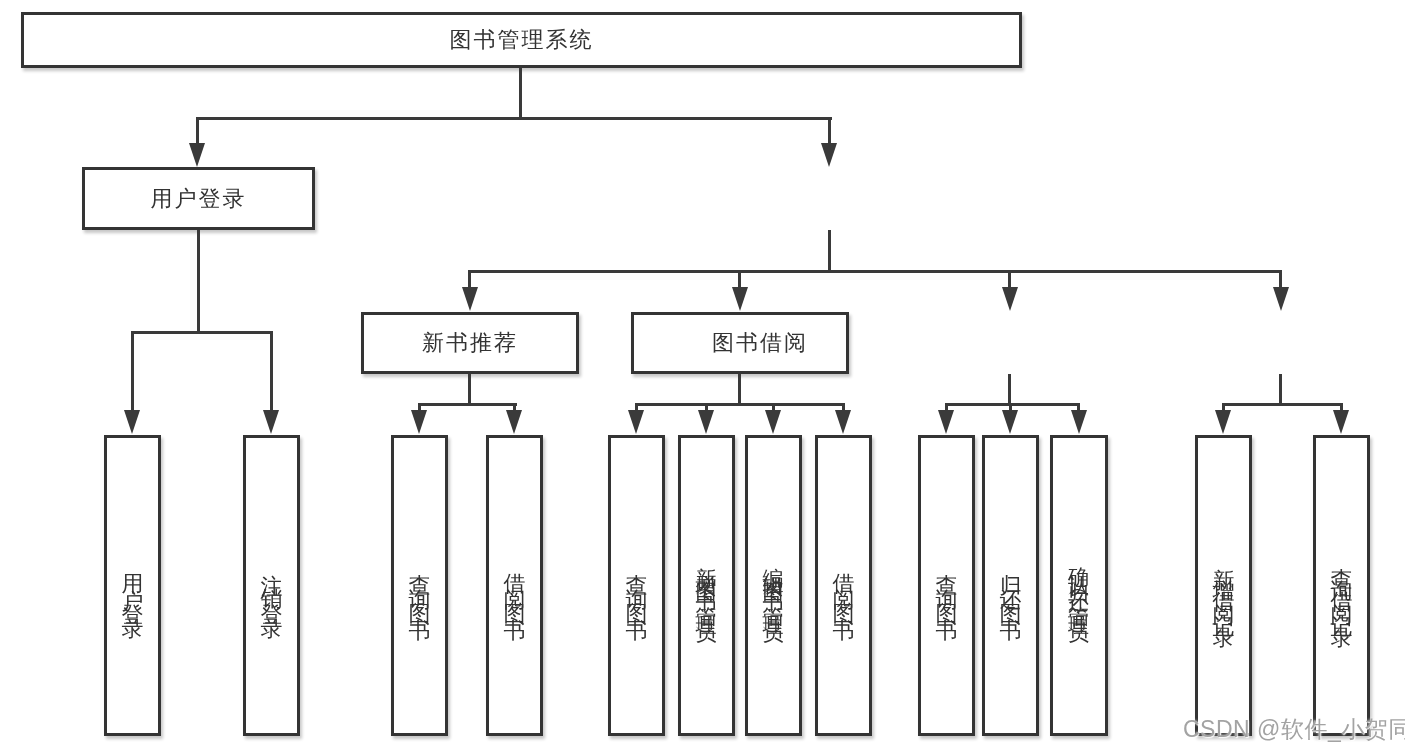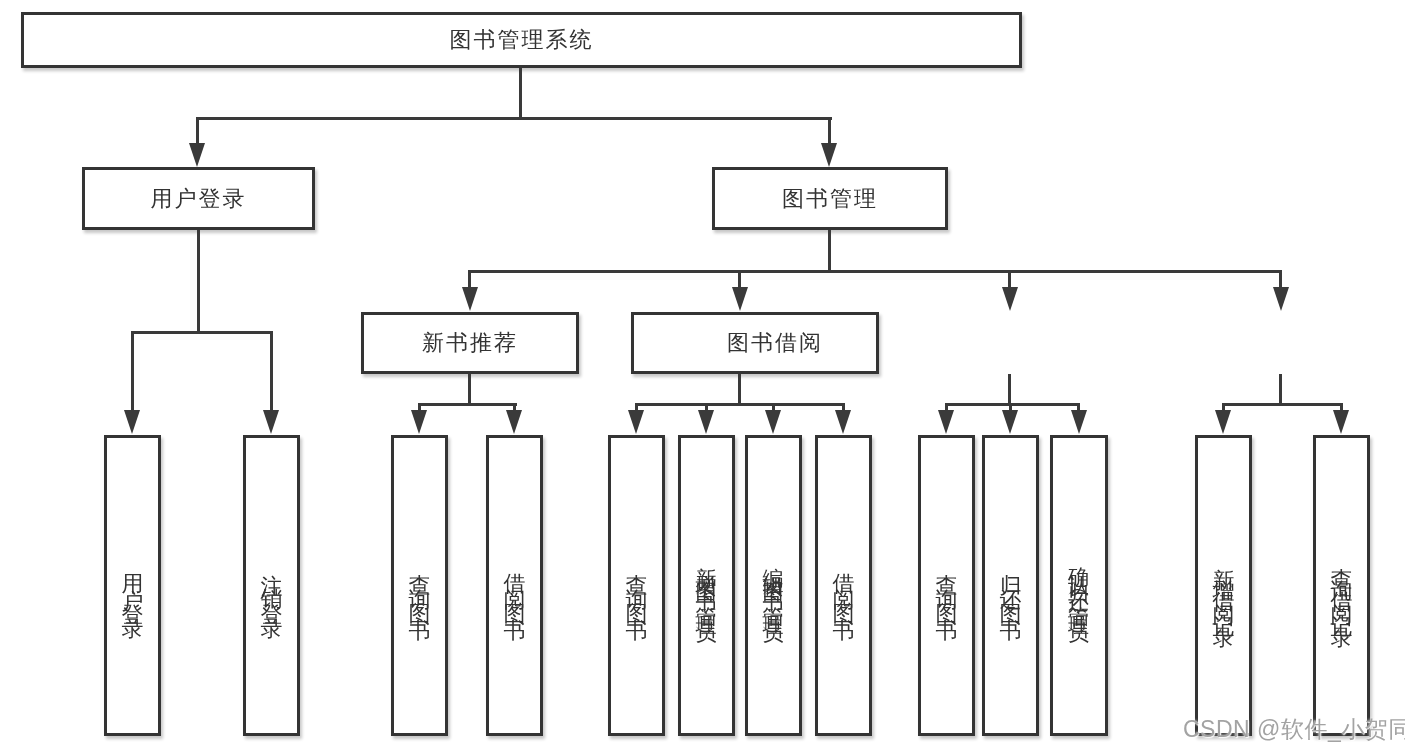--- a/index.html
+++ b/index.html
@@ -85,23 +85,20 @@
   <div class="vl" style="left:519px; top:68px;  height:51px;"></div>
   <div class="hl" style="left:196px; top:117px; width:636px;"></div>
   <div class="vl" style="left:196px; top:119px; height:26px;"></div>
   <div class="vl" style="left:828px; top:119px; height:26px;"></div>
   <div class="ah" style="left:189px; top:143px;"></div>
   <div class="ah" style="left:821px; top:143px;"></div>
 
   <div class="hbox" style="left:82px; top:167px; width:233px; height:63px;">
     <span>用户登录</span>
   </div>
-  <div class="hbox" style="left:712px; top:167px; width:236px; height:63px;">
-    <span>图书管理</span>
-  </div>
 
   <div class="vl" style="left:197px; top:230px; height:101px;"></div>
   <div class="hl" style="left:131px; top:331px; width:142px;"></div>
   <div class="vl" style="left:131px; top:333px; height:79px;"></div>
   <div class="vl" style="left:270px; top:333px; height:79px;"></div>
   <div class="ah" style="left:124px; top:410px;"></div>
   <div class="ah" style="left:263px; top:410px;"></div>
 
   <div class="vl" style="left:828px;  top:230px; height:40px;"></div>
   <div class="hl" style="left:468px;  top:270px; width:814px;"></div>
@@ -110,21 +107,21 @@
   <div class="vl" style="left:1008px; top:272px; height:16px;"></div>
   <div class="vl" style="left:1279px; top:272px; height:16px;"></div>
   <div class="ah" style="left:462px;  top:287px;"></div>
   <div class="ah" style="left:732px;  top:287px;"></div>
   <div class="ah" style="left:1002px; top:287px;"></div>
   <div class="ah" style="left:1273px; top:287px;"></div>
 
   <div class="hbox" style="left:361px; top:312px; width:218px; height:62px;">
     <span>新书推荐</span>
   </div>
-  <div class="hbox" style="left:631px; top:312px; width:248px; height:62px;padding-left:40px;">
+  <div class="hbox" style="left:631px; top:312px; width:218px; height:62px;padding-left:40px;">
     <span>图书借阅</span>
   </div>
 
   <div class="vl" style="left:468px; top:374px; height:29px;"></div>
   <div class="hl" style="left:418px; top:403px; width:99px;"></div>
   <div class="vl" style="left:418px; top:405px; height:7px;"></div>
   <div class="vl" style="left:513px; top:405px; height:7px;"></div>
   <div class="ah" style="left:411px; top:410px;"></div>
   <div class="ah" style="left:506px; top:410px;"></div>
 

